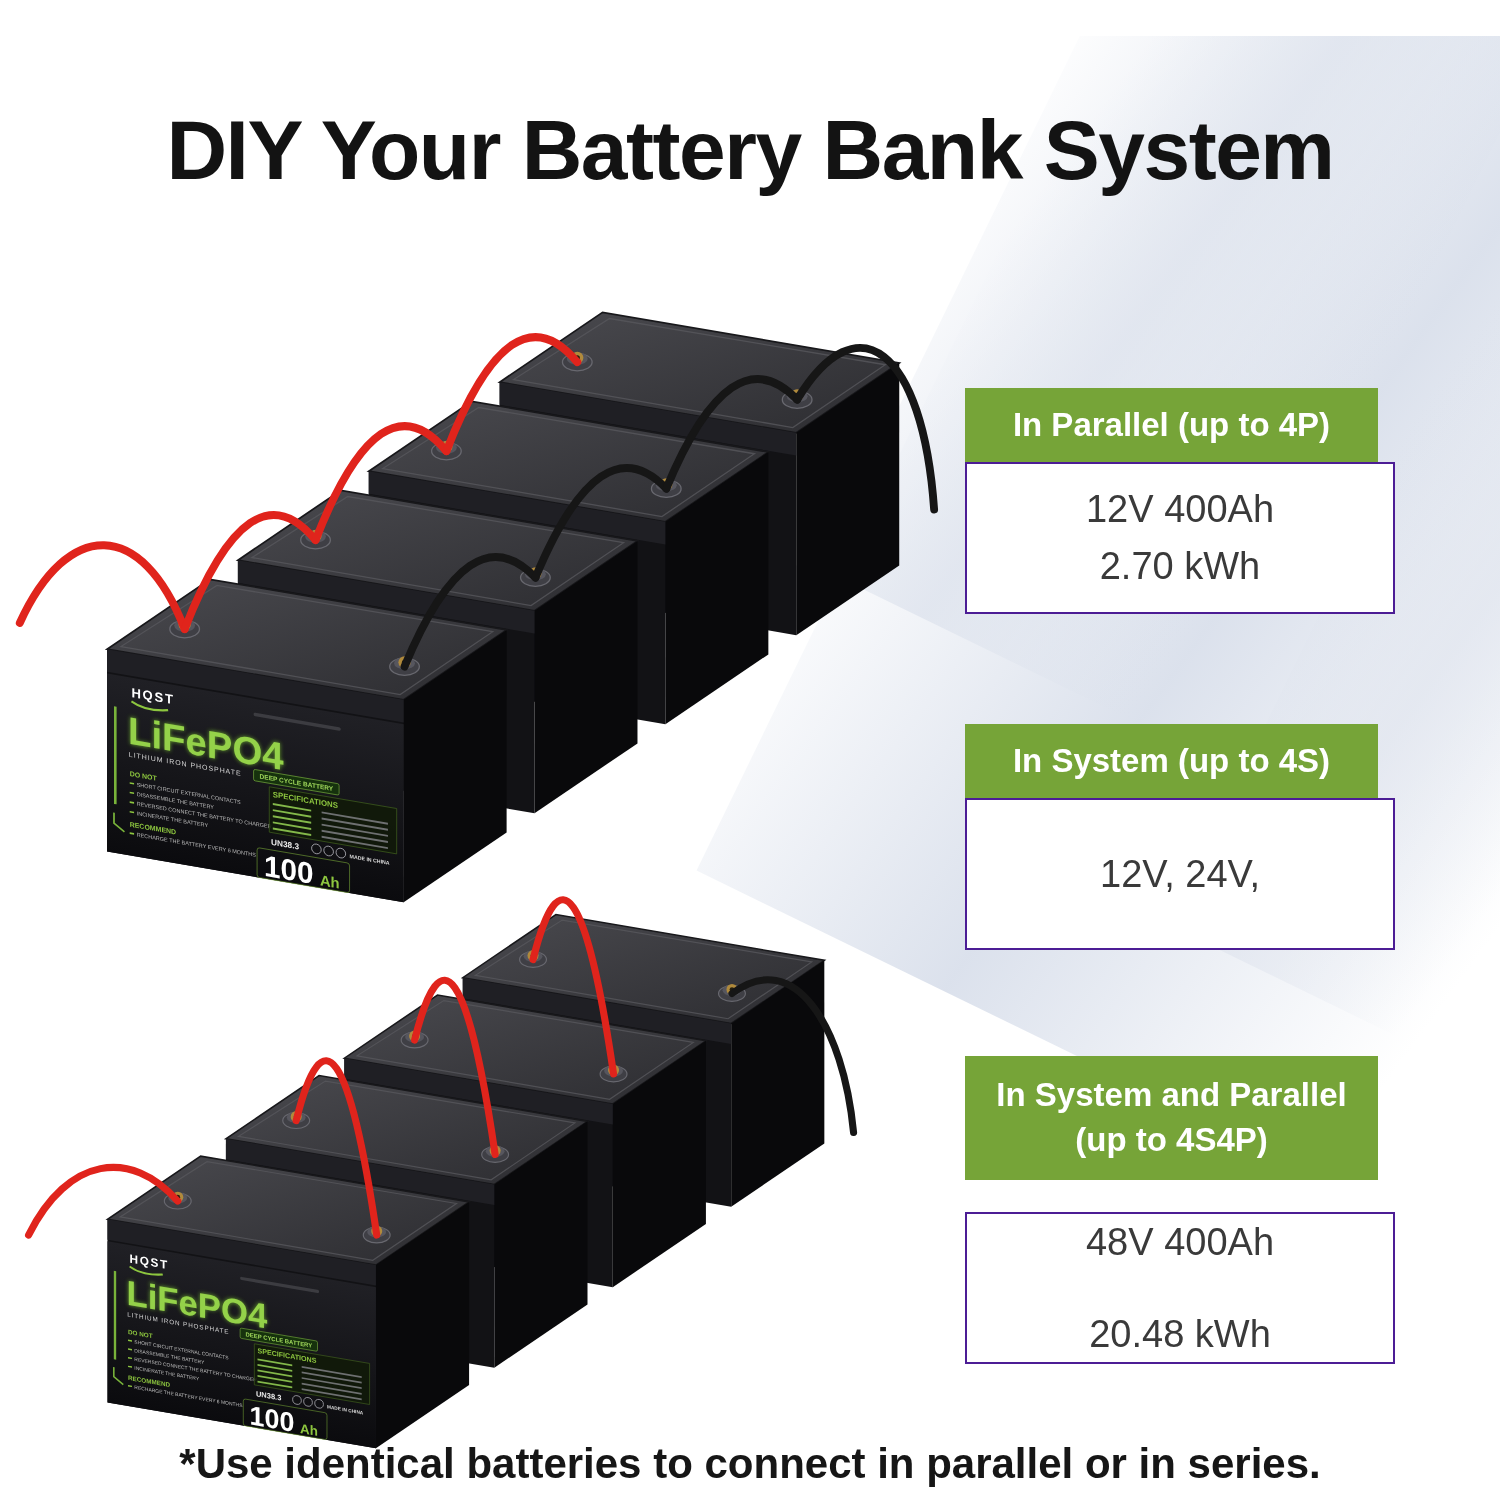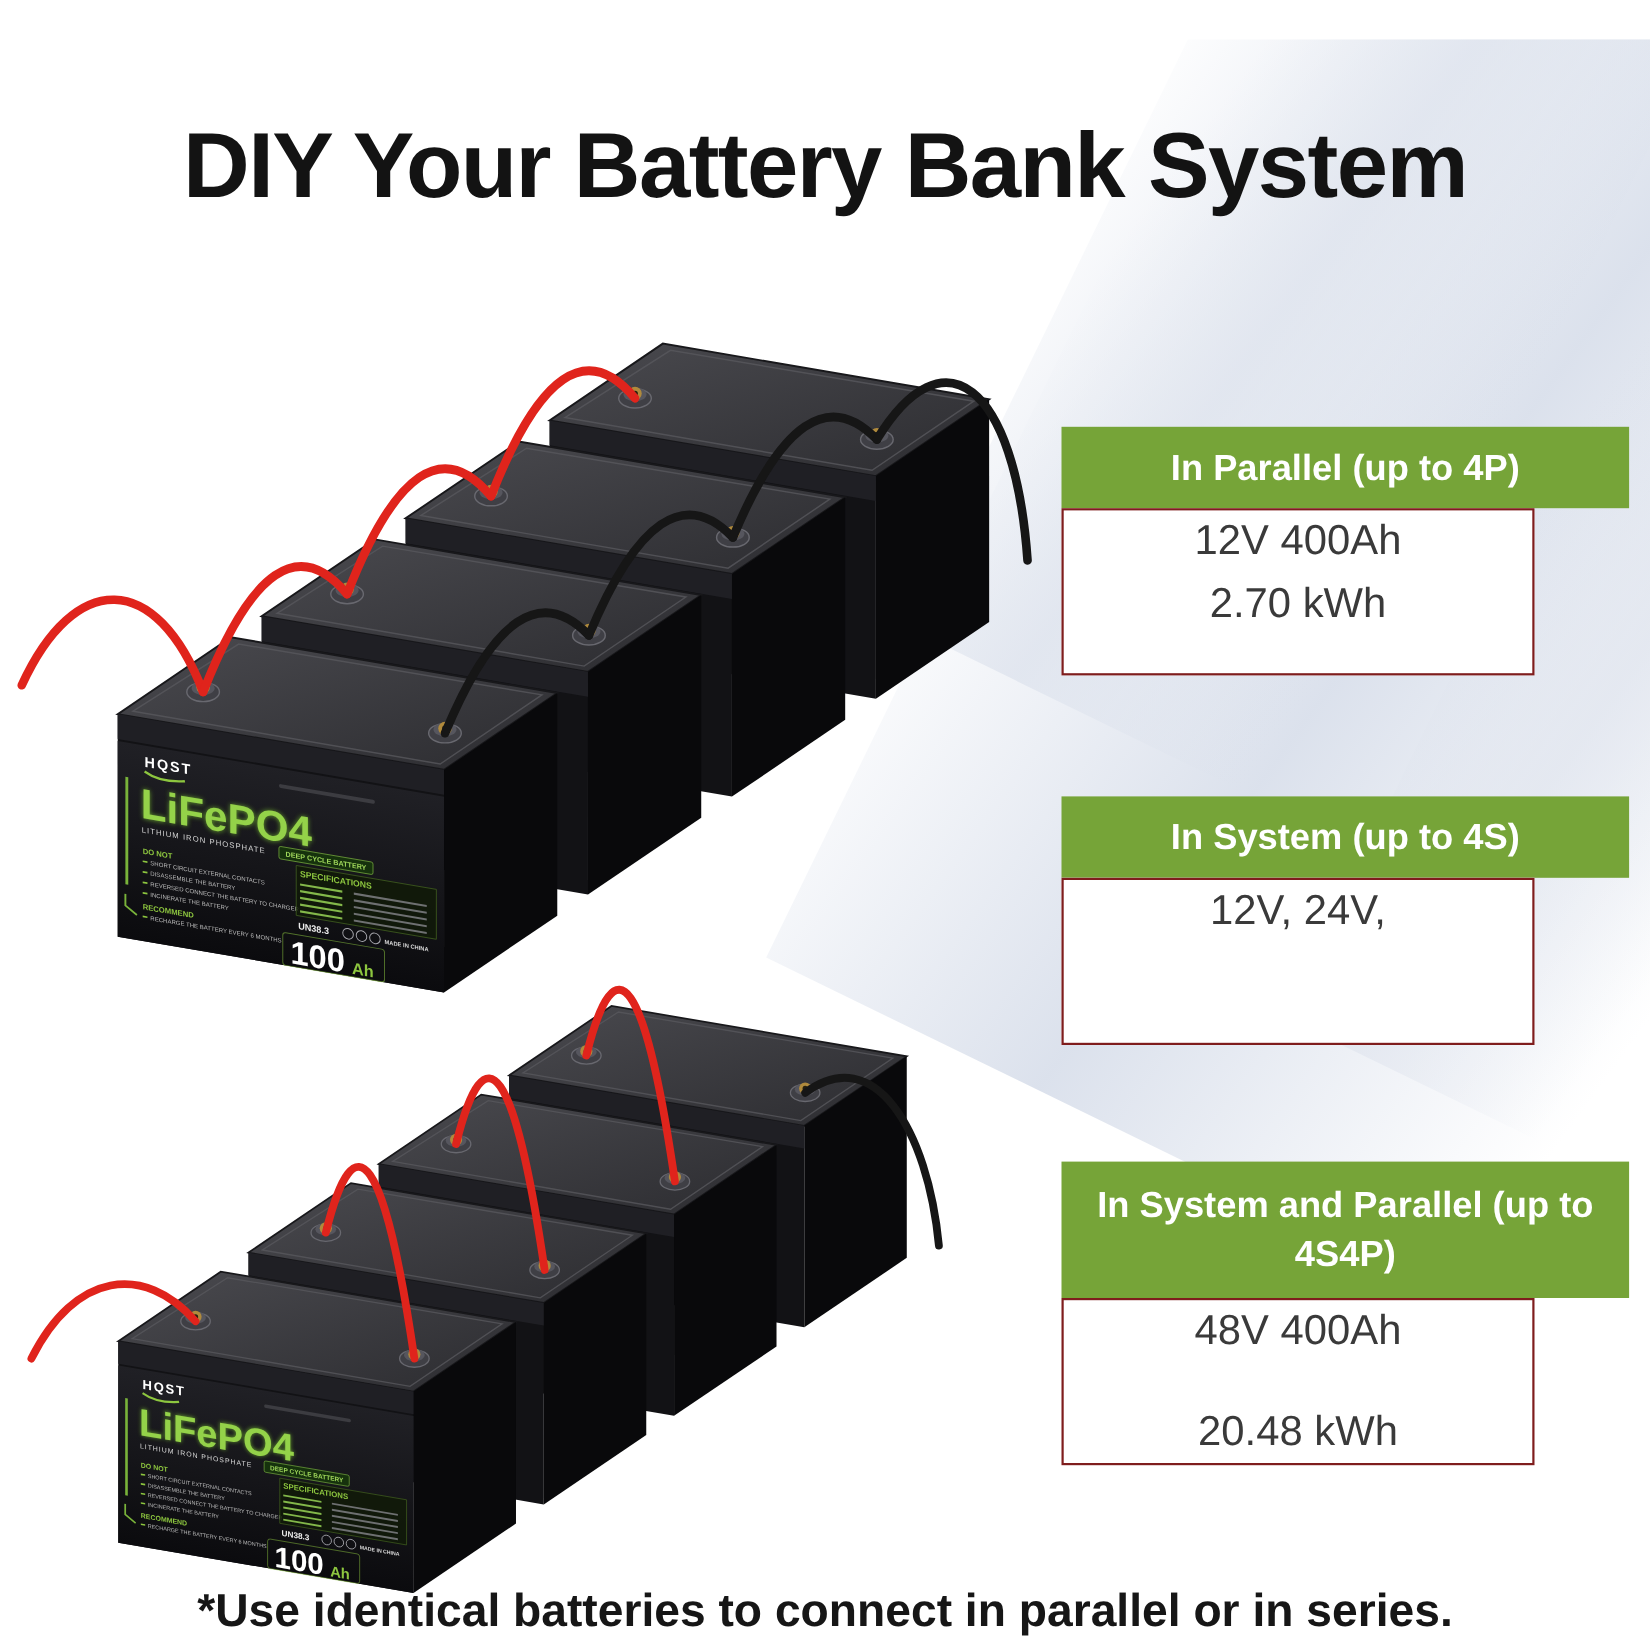--- a/index.html
+++ b/index.html
@@ -16,32 +16,32 @@
   #streak3{top:100px;right:-150px;width:300px;height:900px;transform:rotate(26deg);
     background:linear-gradient(100deg,rgba(228,232,240,0) 10%,rgba(222,227,237,0.6) 50%,rgba(228,232,240,0) 90%);}
 
   .title{position:absolute;top:66px;left:0;width:100%;text-align:center;
     font-size:84px;font-weight:700;color:#131313;letter-spacing:-1.5px;}
 
   .bank{position:absolute;}
   #bank-top{left:-10px;top:238px;width:980px;height:650px;}
   #bank-bottom{left:-15px;top:828px;width:920px;height:600px;}
 
-  .callout-header{position:absolute;left:965px;width:516px;background:#76a438;color:#ffffff;
+  .callout-header{position:absolute;left:965px;width:413px;background:#76a438;color:#ffffff;
     font-weight:700;font-size:33px;display:flex;align-items:center;justify-content:center;
     text-align:center;line-height:1.35;padding:16px 20px;box-sizing:border-box;}
-  .callout-body{position:absolute;left:965px;width:430px;background:#ffffff;border:2px solid #7f1d1d;
-    box-sizing:border-box;display:flex;flex-direction:column;align-items:center;
+  .callout-body{position:absolute;left:965px;width:430px;background:#ffffff;border:2px solid #4c1d95;
+    box-sizing:border-box;display:flex;flex-direction:column;align-items:center;justify-content:center;
     color:#3a3a3a;font-size:38px;line-height:1.5;text-align:center;}
   #c1h{top:352px;height:74px;}
   #c1b{top:426px;height:152px;}
   #c2h{top:688px;height:74px;}
   #c2b{top:762px;height:152px;}
   #c3h{top:1020px;height:124px;}
-  #c3b{top:1144px;height:152px;gap:35px;}
+  #c3b{top:1176px;height:152px;gap:35px;}
 
   .footnote{position:absolute;top:1404px;left:0;width:100%;text-align:center;
     font-weight:700;font-size:42px;color:#161616;}
 </style>
 </head>
 <body>
 
 <div class="page">
 
   <div class="streak" id="streak1"></div>

